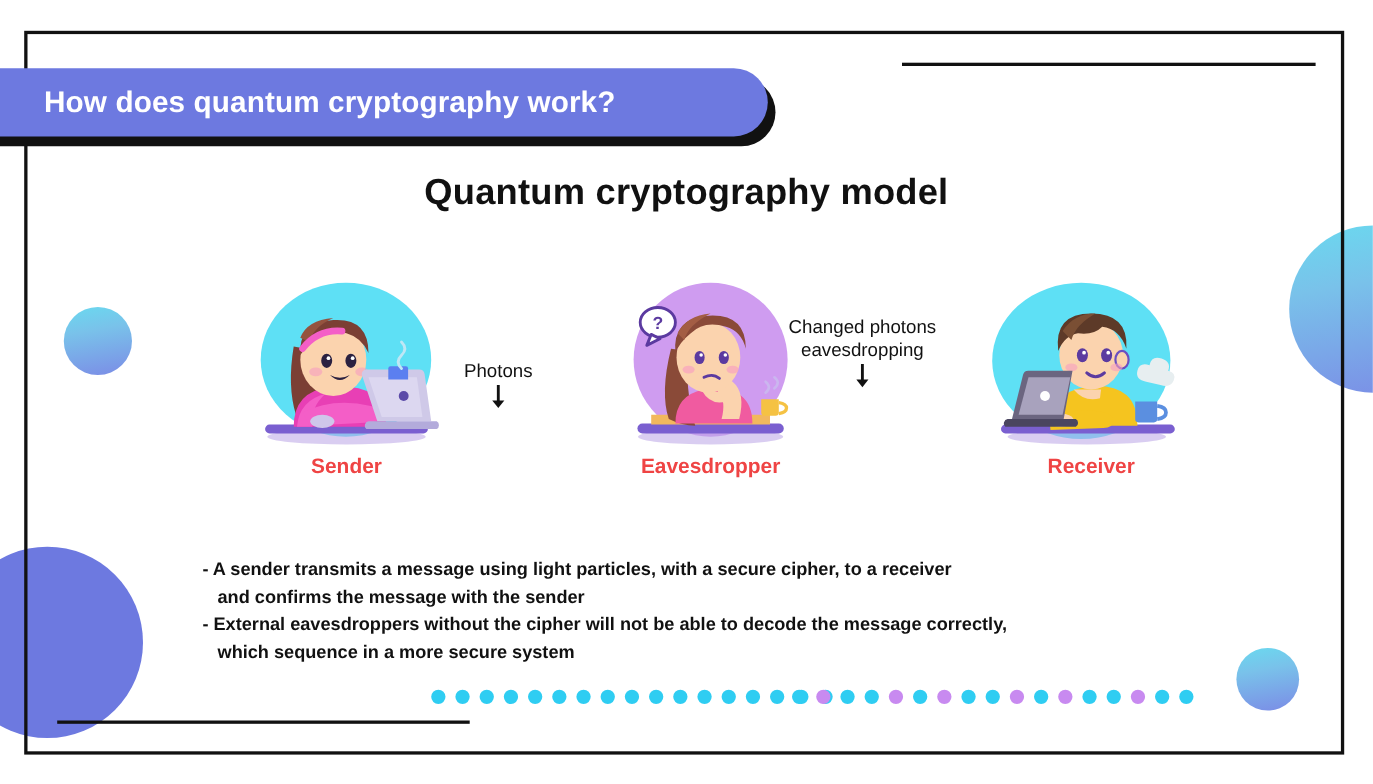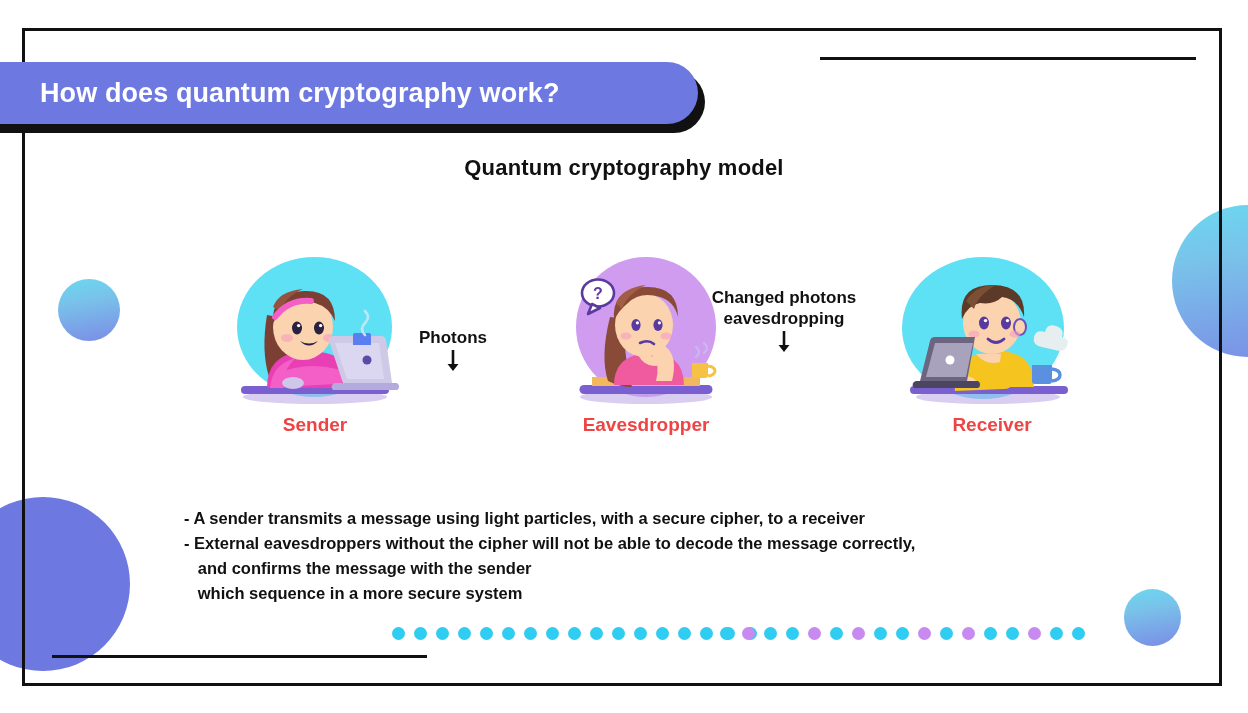--- a/index.html
+++ b/index.html
@@ -35,21 +35,21 @@
     z-index:5;
   }
   #title-banner-text{
     color:#ffffff;font-size:27px;font-weight:700;letter-spacing:.1px;
     padding-left:50px;white-space:nowrap;
   }
 
   
   #model-title{
     position:absolute;left:0;right:0;top:155px;text-align:center;
-    font-size:22px;font-weight:700;color:#111111;letter-spacing:.2px;
+    font-size:33px;font-weight:700;color:#111111;letter-spacing:.2px;
   }
 
   
   #diagram{position:absolute;left:22px;top:255px;width:1200px;height:205px;}
 
   .node{position:absolute;width:200px;text-align:center;}
   #node-sender{left:193px;top:0;}
   #node-eavesdropper{left:524px;top:0;}
   #node-receiver{left:870px;top:0;}
 
@@ -62,21 +62,21 @@
 
   
   .dot-row{position:absolute;display:flex;align-items:center;gap:9px;}
   .dot{width:13px;height:13px;border-radius:50%;flex:0 0 auto;}
   .dot-cyan{background:#2fcdf2;}
   .dot-violet{background:#c88af0;}
   #photon-line-left{left:370px;top:372px;}
   #photon-line-right{left:698px;top:372px;}
 
   
-  .annot{position:absolute;text-align:center;font-weight:700;color:#111111;}
+  .annot{position:absolute;text-align:center;font-weight:400;color:#111111;}
   #annot-photons{left:378px;top:328px;width:150px;font-size:17px;}
   #annot-changed{left:690px;top:288px;width:188px;font-size:17px;line-height:1.22;}
   .annot-arrow{display:block;margin:2px auto 0;width:14px;height:22px;}
 
   
   #bullets{position:absolute;left:184px;top:506px;width:950px;
            font-size:16.5px;font-weight:700;color:#111111;line-height:25px;}
   .bullet-line{white-space:pre;}
 </style>
 </head>
@@ -279,18 +279,18 @@
     <div>Changed photons</div>
     <div>eavesdropping</div>
     <svg class="annot-arrow" viewBox="0 0 14 22">
       <path d="M7 0 V16" stroke="#111111" stroke-width="2.6" fill="none"></path>
       <path d="M1.5 14 L7 21 L12.5 14z" fill="#111111"></path>
     </svg>
   </div>
 
   <div id="bullets">
     <div class="bullet-line">- A sender transmits a message using light particles, with a secure cipher, to a receiver</div>
+    <div class="bullet-line">   and confirms the message with the sender</div>
     <div class="bullet-line">- External eavesdroppers without the cipher will not be able to decode the message correctly,</div>
-    <div class="bullet-line">   and confirms the message with the sender</div>
     <div class="bullet-line">   which sequence in a more secure system</div>
   </div>
 
 </div>
 
 </body></html>

